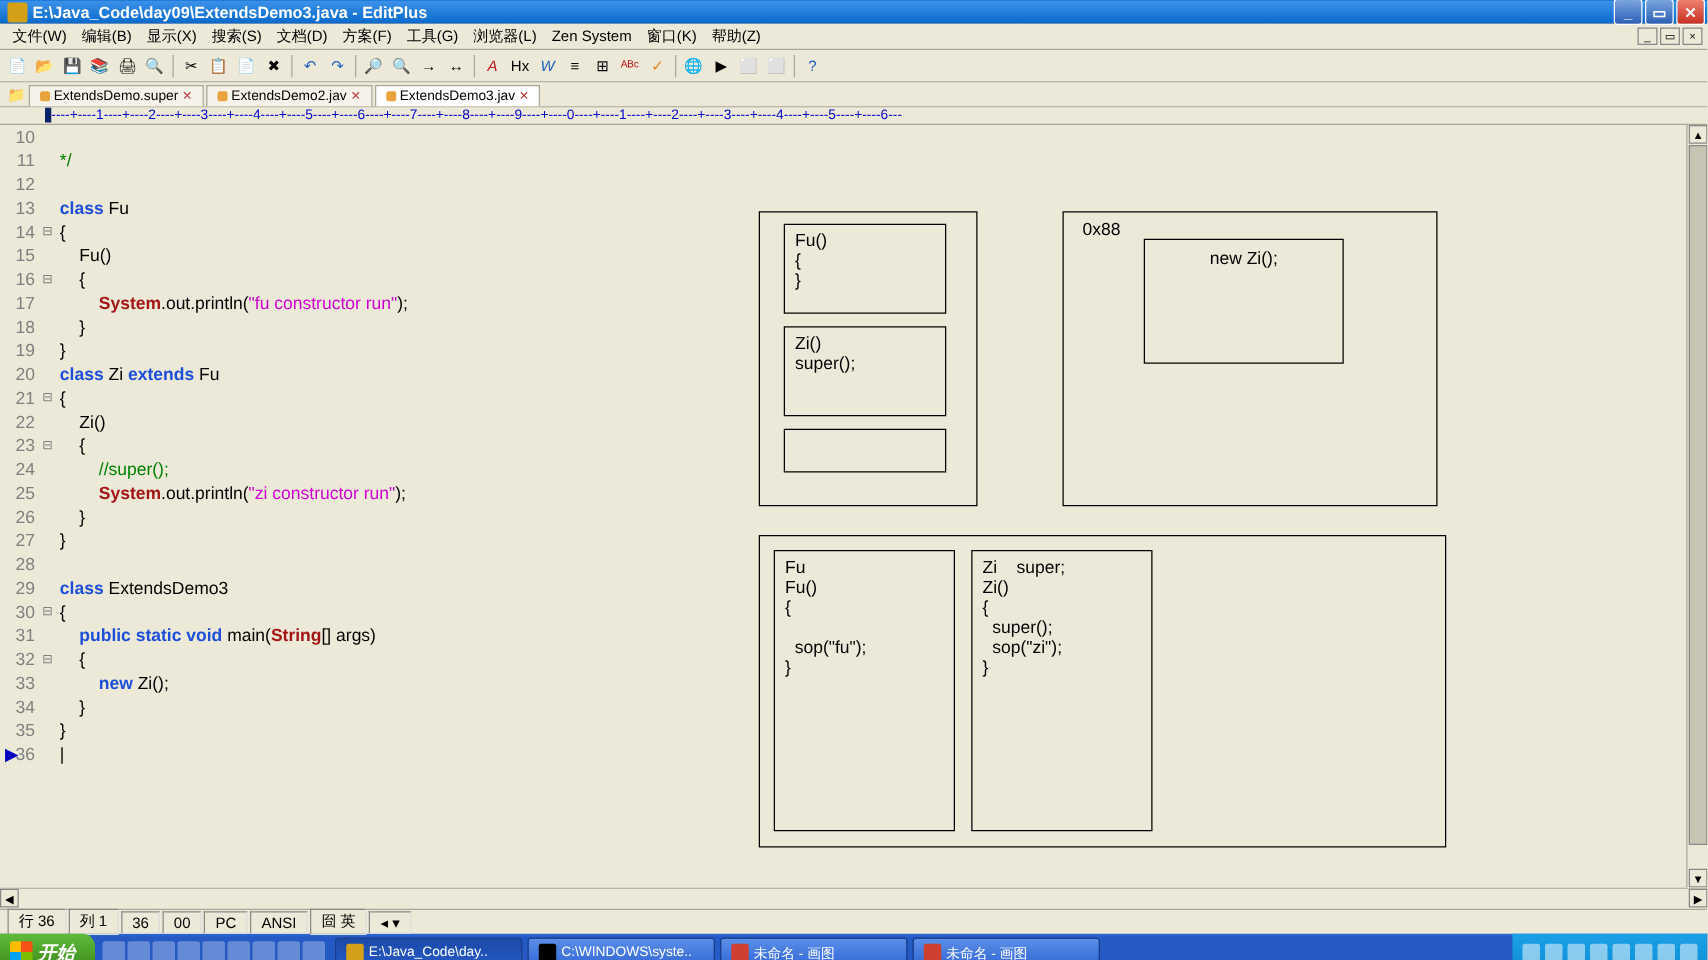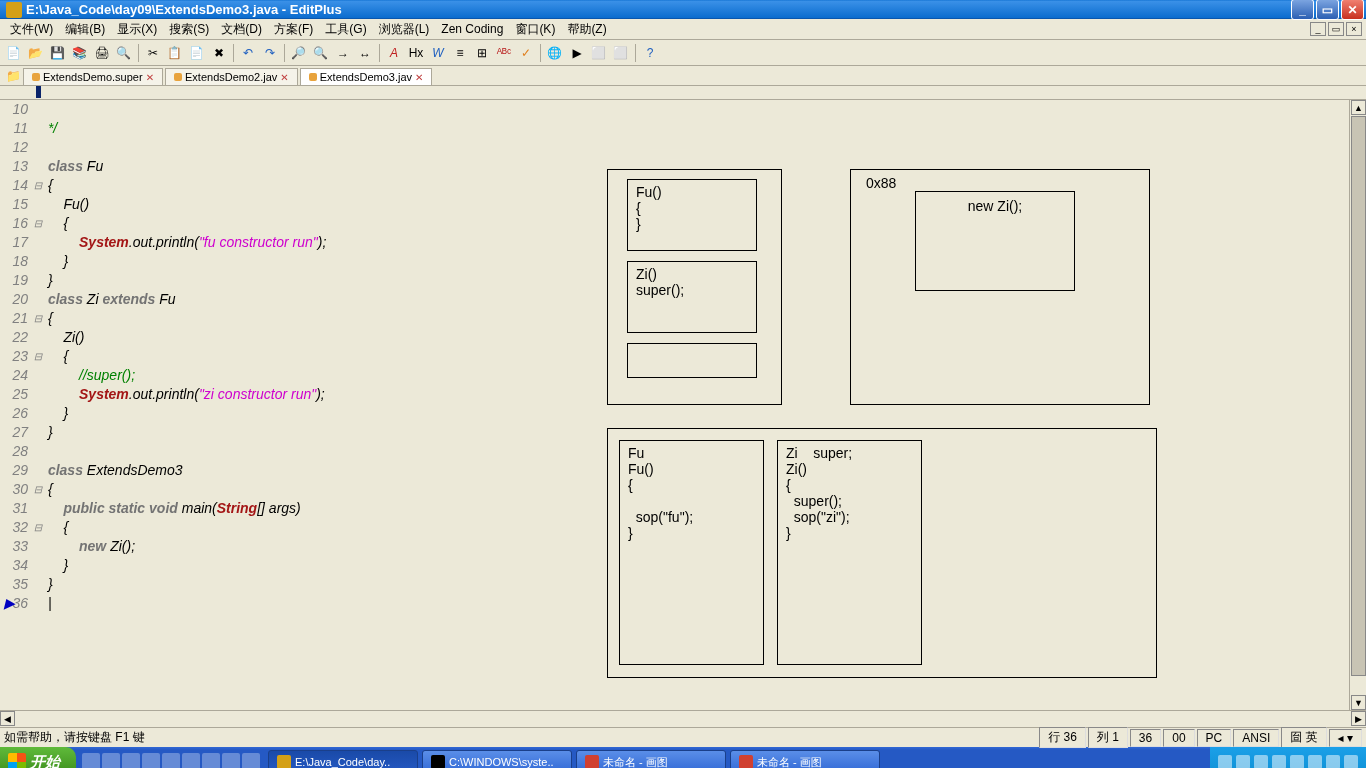--- a/index.html
+++ b/index.html
@@ -26,25 +26,25 @@
 .tabbar .tab { padding: 2px 8px; border: 1px solid #aca899; border-bottom: none; background: #f5f3e9; font-size: 11px; margin-right: 2px; display: flex; align-items: center; gap: 3px; }
 .tabbar .tab.active { background: #fff; }
 .tabbar .tab .dot { width: 8px; height: 8px; background: #e8a33d; border-radius: 2px; }
 .tabbar .tab .x { color: #c04040; font-size: 10px; }
 
 .ruler { height: 14px; background: #ece9d8; font-family: "Courier New", monospace; font-size: 11px; color: #0000d0; white-space: pre; overflow: hidden; border-bottom: 1px solid #aca899; padding-left: 36px; letter-spacing: 0; }
 .ruler .cursor { background: #0a246a; color: #fff; padding: 0 1px; }
 
 .editor { position: relative; background: #ece9d8; height: 610px; overflow: hidden; }
 .code { font-family: "Courier New", monospace; font-size: 14px; line-height: 19px; white-space: pre; padding-left: 4px; }
-.code .line { display: flex; font-style: italic; }
+.code .line { display: flex; }
 .code .ln { width: 28px; text-align: right; color: #808080; padding-right: 4px; user-select: none; }
 .code .fold { width: 12px; color: #808080; font-size: 10px; text-align: center; }
 .code .txt { }
-.kw { color: #737373; font-weight: bold; }
+.kw { color: #1d4ed8; font-weight: bold; }
 .str { color: #ce00ce; }
 .cmt { color: #008000; }
 .sys { color: #a31515; font-weight: bold; }
 .currentmark { color: #0000c0; }
 
 .diagram { position: absolute; font-family: "SimSun", sans-serif; font-size: 14px; }
 .diagram .box { position: absolute; border: 1px solid #000; background: #ece9d8; }
 .diagram .inner { position: absolute; border: 1px solid #000; padding: 4px 8px; }
 .diagram .txt { position: absolute; }
 
@@ -84,21 +84,21 @@
 
 <div class="menubar">
   <span>文件(W)</span>
   <span>编辑(B)</span>
   <span>显示(X)</span>
   <span>搜索(S)</span>
   <span>文档(D)</span>
   <span>方案(F)</span>
   <span>工具(G)</span>
   <span>浏览器(L)</span>
-  <span>Zen Coding</span>
+  <span>Zen System</span>
   <span>窗口(K)</span>
   <span>帮助(Z)</span>
   <div class="mdi">
     <div>_</div>
     <div>▭</div>
     <div>×</div>
   </div>
 </div>
 
 <div class="toolbar">
@@ -150,21 +150,21 @@
       <span>ExtendsDemo2.jav</span>
       <span class="x">✕</span>
     </div>
   <div class="tab active">
       <span class="dot"></span>
       <span>ExtendsDemo3.jav</span>
       <span class="x">✕</span>
     </div>
 </div>
 
-<div class="ruler"><span class="cursor"> </span></div>
+<div class="ruler"><span class="cursor"> </span><span>----+----1----+----2----+----3----+----4----+----5----+----6----+----7----+----8----+----9----+----0----+----1----+----2----+----3----+----4----+----5----+----6---</span></div>
 
 <div class="editor">
   <div class="code" id="code"><div class="line"><span class="ln">10</span><span class="fold"></span><span class="txt"></span></div><div class="line"><span class="ln">11</span><span class="fold"></span><span class="txt"> <span class="cmt">*/</span></span></div><div class="line"><span class="ln">12</span><span class="fold"></span><span class="txt"></span></div><div class="line"><span class="ln">13</span><span class="fold"></span><span class="txt"> <span class="kw">class</span> Fu</span></div><div class="line"><span class="ln">14</span><span class="fold">⊟</span><span class="txt"> {</span></div><div class="line"><span class="ln">15</span><span class="fold"></span><span class="txt">     Fu()</span></div><div class="line"><span class="ln">16</span><span class="fold">⊟</span><span class="txt">     {</span></div><div class="line"><span class="ln">17</span><span class="fold"></span><span class="txt">         <span class="sys">System</span>.out.println(<span class="str">"fu constructor run"</span>);</span></div><div class="line"><span class="ln">18</span><span class="fold"></span><span class="txt">     }</span></div><div class="line"><span class="ln">19</span><span class="fold"></span><span class="txt"> }</span></div><div class="line"><span class="ln">20</span><span class="fold"></span><span class="txt"> <span class="kw">class</span> Zi <span class="kw">extends</span> Fu</span></div><div class="line"><span class="ln">21</span><span class="fold">⊟</span><span class="txt"> {</span></div><div class="line"><span class="ln">22</span><span class="fold"></span><span class="txt">     Zi()</span></div><div class="line"><span class="ln">23</span><span class="fold">⊟</span><span class="txt">     {</span></div><div class="line"><span class="ln">24</span><span class="fold"></span><span class="txt">         <span class="cmt">//super();</span></span></div><div class="line"><span class="ln">25</span><span class="fold"></span><span class="txt">         <span class="sys">System</span>.out.println(<span class="str">"zi constructor run"</span>);</span></div><div class="line"><span class="ln">26</span><span class="fold"></span><span class="txt">     }</span></div><div class="line"><span class="ln">27</span><span class="fold"></span><span class="txt"> }</span></div><div class="line"><span class="ln">28</span><span class="fold"></span><span class="txt"></span></div><div class="line"><span class="ln">29</span><span class="fold"></span><span class="txt"> <span class="kw">class</span> ExtendsDemo3</span></div><div class="line"><span class="ln">30</span><span class="fold">⊟</span><span class="txt"> {</span></div><div class="line"><span class="ln">31</span><span class="fold"></span><span class="txt">     <span class="kw">public</span> <span class="kw">static</span> <span class="kw">void</span> main(<span class="sys">String</span>[] args)</span></div><div class="line"><span class="ln">32</span><span class="fold">⊟</span><span class="txt">     {</span></div><div class="line"><span class="ln">33</span><span class="fold"></span><span class="txt">         <span class="kw">new</span> Zi();</span></div><div class="line"><span class="ln">34</span><span class="fold"></span><span class="txt">     }</span></div><div class="line"><span class="ln">35</span><span class="fold"></span><span class="txt"> }</span></div><div class="line" style="position: relative;"><span class="currentmark" style="position: absolute; left: 0px;">▶</span><span class="ln">36</span><span class="fold"></span><span class="txt"> |</span></div></div>
 
   <div class="diagram" style="left:607px; top:69px;">
     <div class="box" style="left:0; top:0; width:175px; height:236px;"></div>
     <div class="inner" style="left:20px; top:10px; width:130px; height:72px; white-space:pre">Fu()
 {
 }</div>
     <div class="inner" style="left:20px; top:92px; width:130px; height:72px; white-space:pre">Zi()
@@ -201,21 +201,20 @@
   </div>
 </div>
 
 <div class="hscroll">
   <div class="arr">◀</div>
   <div style="flex:1"></div>
   <div class="arr">▶</div>
 </div>
 
 <div class="statusbar">
-  <span class="help">如需帮助，请按键盘 F1 键</span>
   <span class="cell"><span>行</span> <span>36</span></span>
   <span class="cell"><span>列</span> <span>1</span></span>
   <span class="cell">36</span>
   <span class="cell">00</span>
   <span class="cell">PC</span>
   <span class="cell">ANSI</span>
   <span class="cell">囼 英</span>
   <span class="cell">◂ ▾</span>
 </div>
 

